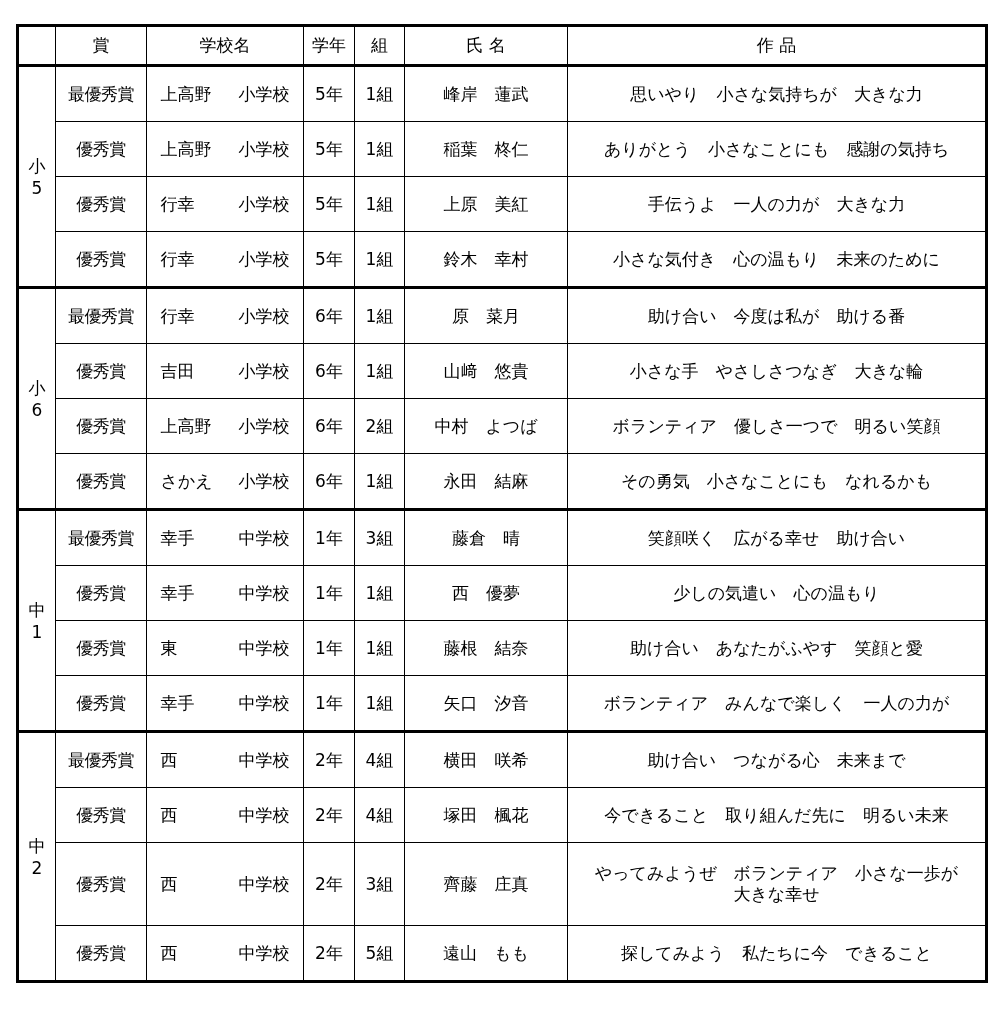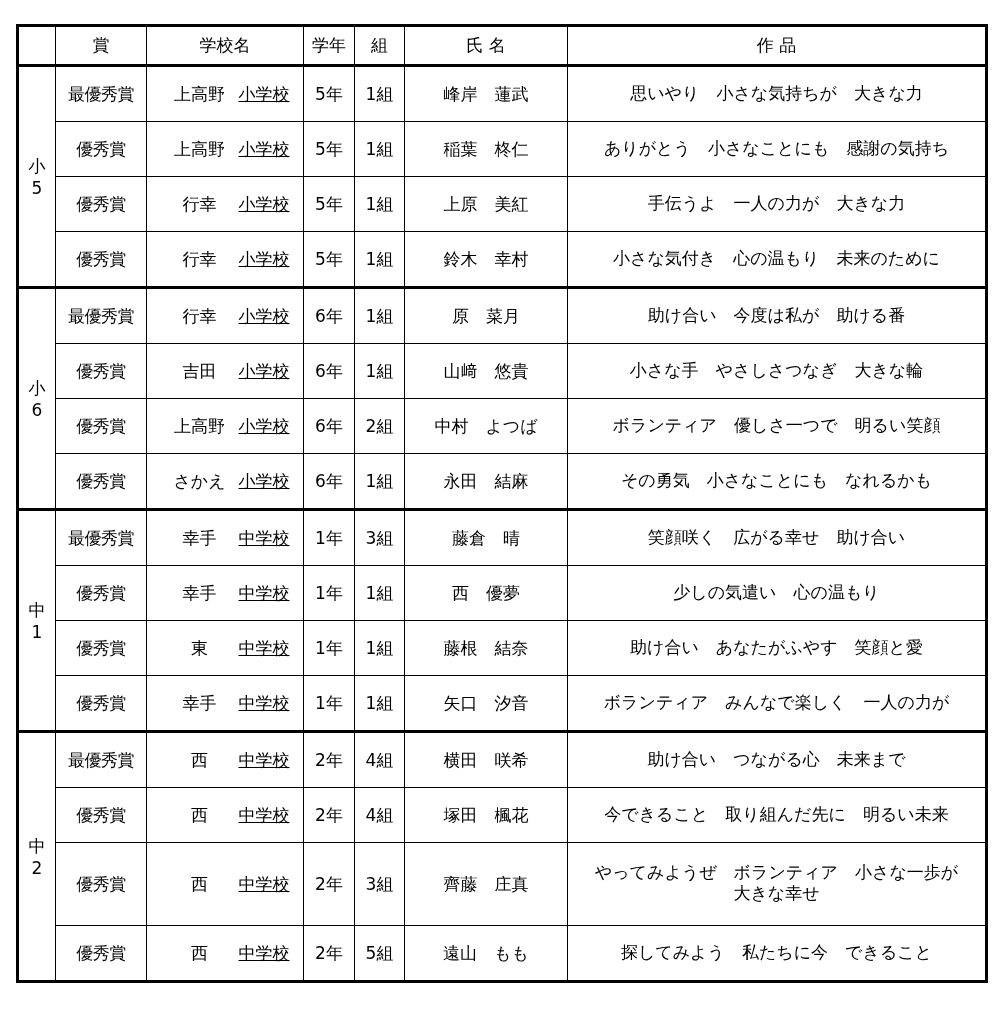--- a/index.html
+++ b/index.html
@@ -22,25 +22,25 @@
   }
   table.awards thead th { height: 37px; font-size: 17px; }
   table.awards thead tr { border-bottom: 3px solid #000; }
   tr.row td { height: 54px; }
   tr.row.tall td { height: 82px; }
   tr.group-start td { border-top: 3px solid #000; }
   td.grade { font-size: 17px; line-height: 22px; }
   td.grade span { display: block; }
   td.award { font-size: 17px; letter-spacing: -0.5px; }
   td.school { text-align: left; white-space: pre; font-size: 17px; }
-  td.school .sname { display: inline-block; width: 78px; text-align: center; }
-  td.school .stype { display: inline-block; text-decoration: underline; }
+  td.school .sname { display: inline-block; width: 78px; text-align: left; }
+  td.school .stype { display: inline-block; }
   td.year, td.cls { font-size: 16px; }
   td.name { font-size: 21px; white-space: pre; margin-left: 12px; }
-  td.work { text-align: left; padding-left: 4px; font-size: 17px; line-height: 21px; white-space: pre-wrap; font-family: Liberation Mono, monospace; }
+  td.work { text-align: left; padding-left: 4px; font-size: 17px; line-height: 21px; white-space: pre-wrap; }
 </style>
 </head>
 <body>
 
 <table class="awards">
   <colgroup>
     <col style="width:38px">
     <col style="width:91px">
     <col style="width:157px">
     <col style="width:51px">

